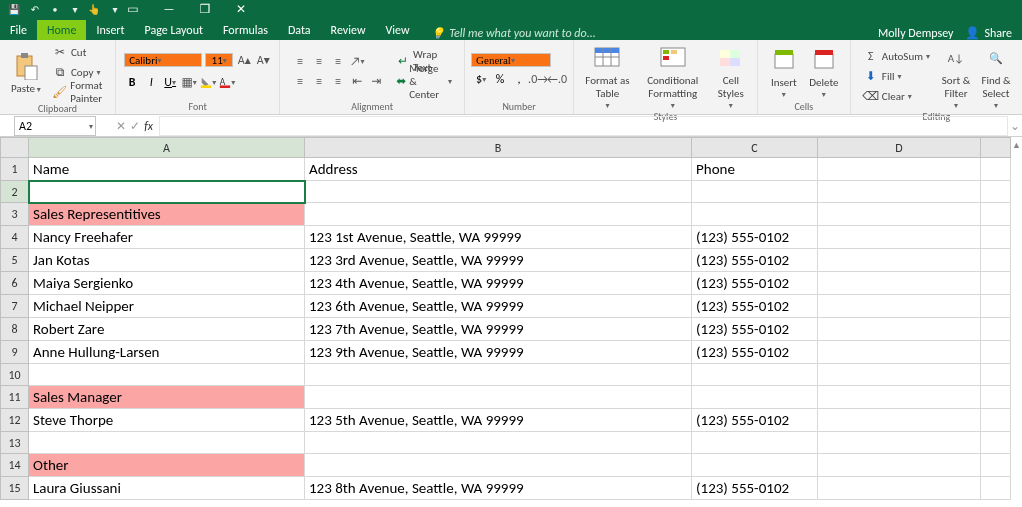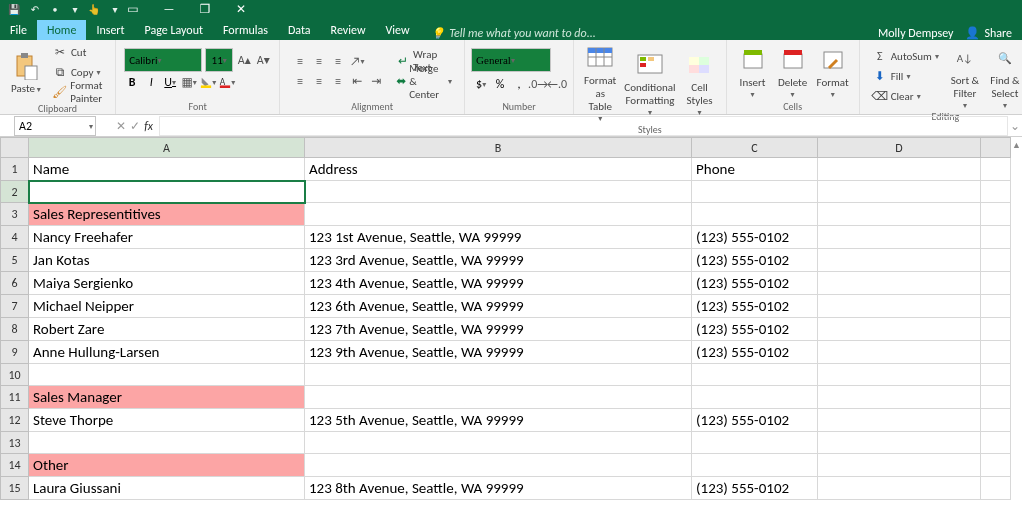--- a/index.html
+++ b/index.html
@@ -9,36 +9,36 @@
   .title-bar { height: 18px; background: #0b6a3f; display: flex; align-items: center; color: #fff; font-size: 11px; }
   .qa-left { display: flex; gap: 6px; padding-left: 8px; align-items: center; }
   .qa-icon { width: 14px; height: 14px; display: flex; align-items: center; justify-content: center; color: #fff; font-size: 10px; opacity: .9; }
   .doc-title { flex: 1; text-align: center; color: #fff; }
   .win-controls { display: flex; gap: 14px; padding-right: 12px; align-items: center; }
   .win-btn { width: 22px; text-align: center; font-size: 12px; }
 
   
   .tab-bar { height: 22px; background: #0b6a3f; display: flex; align-items: flex-end; color: #fff; font-size: 12px; }
   .tab { padding: 3px 10px; cursor: pointer; }
-  .tab.active { background: #7dd3fc; color: #0b6a3f; }
+  .tab.active { background: #84cc16; color: #0b6a3f; }
   .tellme { color: #cfe7da; font-style: italic; padding-left: 12px; display: flex; align-items: center; gap: 4px;}
   .tellme-icon { font-size: 11px; }
   .tab-right { margin-left: auto; display: flex; align-items: center; gap: 12px; padding-right: 10px; }
   .user { color:#fff; }
   .share { color:#fff; display:flex; align-items:center; gap:4px;}
 
   
   .ribbon { height: 75px; background: #f3f3f3; border-bottom: 1px solid #d0d0d0; display: flex; }
   .group { border-right: 1px solid #e0e0e0; padding: 2px 6px 0 6px; display: flex; flex-direction: column; }
   .group-body { flex: 1; display: flex; }
   .group-title { text-align: center; font-size: 10px; color: #666; padding-bottom: 1px;}
   .rb-col { display: flex; flex-direction: column; justify-content: center; align-items: center; font-size: 11px; color:#444; padding: 0 4px;}
   .rb-row { display: flex; align-items: center; gap: 3px; height: 20px; padding: 0 2px;}
   .rb-big { width: 32px; height: 32px; display:flex; align-items:center; justify-content:center; }
-  .rb-box { border:1px solid #c5c5c5; background:#15803d; font-size:11px; padding:0 4px; height:24px; display:flex; align-items:center;}
+  .rb-box { border:1px solid #c5c5c5; background:#f97316; font-size:11px; padding:0 4px; height:14px; display:flex; align-items:center;}
   .rb-dd::after{content:" ▾"; font-size:8px; color:#666;}
   .rb-ico { width:16px; height:16px; display:flex; align-items:center; justify-content:center; font-size:12px;}
 
   svg { display:block;}
   .grey { color:#555;}
   .blue { color:#1a66c4;}
   .green{ color:#107c41;}
   .orange{color:#d08020;}
 
   
@@ -273,29 +273,20 @@
           <span>Insert</span>
         </div>
       <div class="rb-col rb-dd">
           <div class="rb-big">
             <svg width="24" height="24">
               <rect x="3" y="6" width="18" height="14" fill="#fff" stroke="#888"></rect>
               <rect x="3" y="2" width="18" height="5" fill="#d22"></rect>
             </svg>
           </div>
           <span>Delete</span>
-        </div>
-      <div class="rb-col rb-dd">
-          <div class="rb-big orange">
-            <svg width="24" height="24">
-              <rect x="3" y="4" width="18" height="16" fill="#fff" stroke="#888"></rect>
-              <path d="M8 20 L16 12" stroke="#d08020" stroke-width="3"></path>
-            </svg>
-          </div>
-          <span>Format</span>
         </div>
     </div>
     <div class="group-title">Cells</div>
   </div>
 
   <div class="group" style="border-right:none;">
     <div class="group-body">
       <div class="rb-col" style="align-items:flex-start;">
         <div class="rb-row rb-dd">
             <span class="rb-ico">Σ</span>

